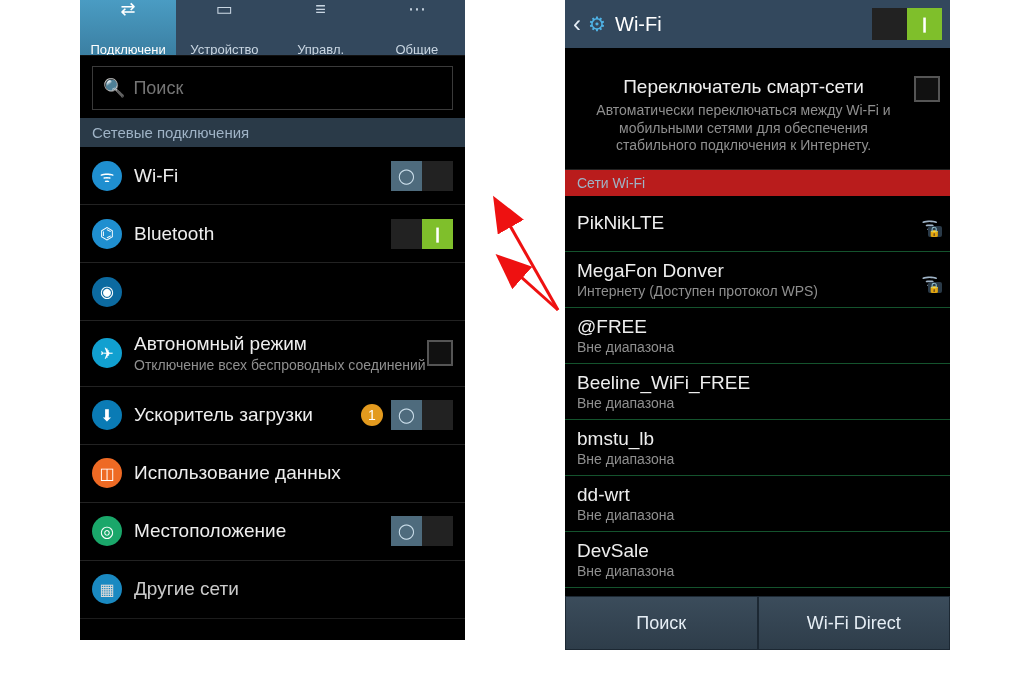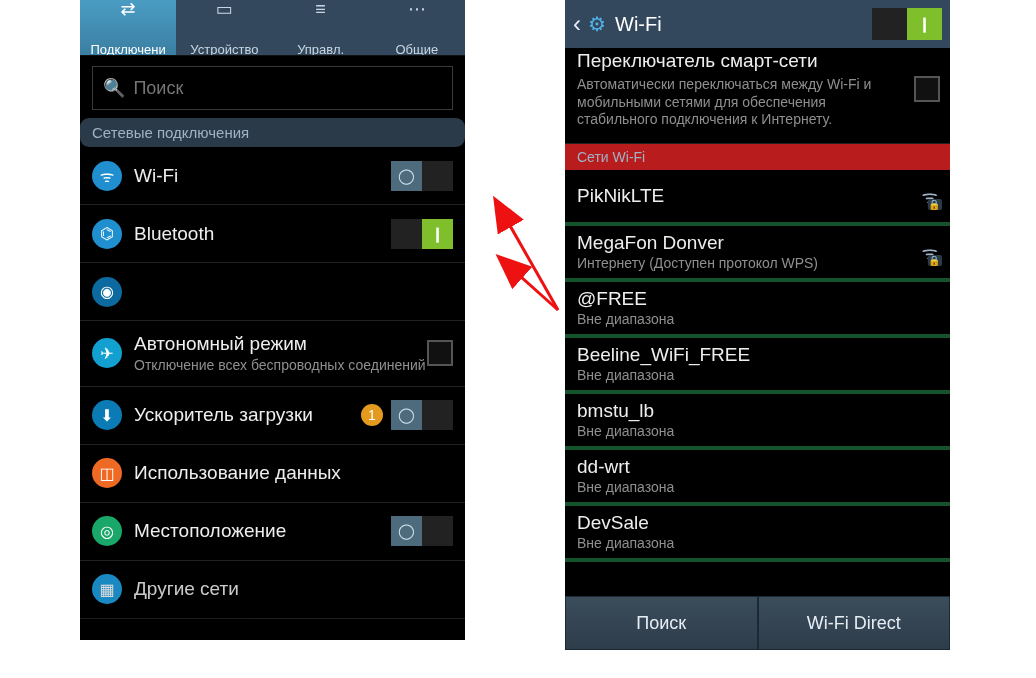--- a/index.html
+++ b/index.html
@@ -66,21 +66,20 @@
     margin-left: 8px;
   }
   .searchbar .sicon { font-size: 18px; color: #bbb; }
 
   
   .section-hdr {
     background: #2a3a48;
     color: #9fb3c6;
     font-size: 15px;
     padding: 6px 12px;
-    border-radius: 9px;
   }
 
   
   .row {
     display: flex;
     align-items: center;
     padding: 12px 12px;
     border-bottom: 1px solid #222;
     min-height: 58px;
   }
@@ -150,42 +149,43 @@
   .rheader .back { font-size: 24px; color: #e5eef6; margin-right: 4px; }
   .rheader .gear {
     width: 24px; height: 24px; color: #4fb2e5; font-size: 20px;
     display: flex; align-items: center; justify-content: center;
   }
   .rheader .htitle { font-size: 20px; margin-left: 6px; flex: 1; }
   .rheader .toggle { width: 70px; height: 32px; }
 
   
   .smartcard {
-    padding: 2px 40px 14px 12px;
+    padding: 28px 40px 14px 12px;
     border-bottom: 1px solid #222;
     position: relative;
+    text-align: center;
   }
   .smartcard .title { color: #eee; font-size: 19px; }
   .smartcard .subtitle { color: #8f8f8f; font-size: 14px; margin-top: 4px; line-height: 1.25; }
   .smartcard .chk { position: absolute; right: 10px; top: 28px; }
 
   
   .net-hdr {
     background: #b91c1c;
     color: #9fb3c6;
     font-size: 14px;
     padding: 5px 12px;
   }
 
   
   .netrow {
     display: flex;
     align-items: center;
     padding: 0 12px;
-    border-bottom: 4px solid #14532d;
+    border-bottom: 1px solid #14532d;
     min-height: 56px;
   }
   .netrow .body { flex: 1; }
   .netrow .name { color: #eee; font-size: 19px; }
   .netrow .status { color: #8f8f8f; font-size: 14px; margin-top: 1px; }
   .netrow .sigicon {
     width: 28px; text-align: right; margin-left: 6px;
     color: #9fb3c6; font-size: 18px; position: relative;
   }
   .netrow .sigicon .lock {

